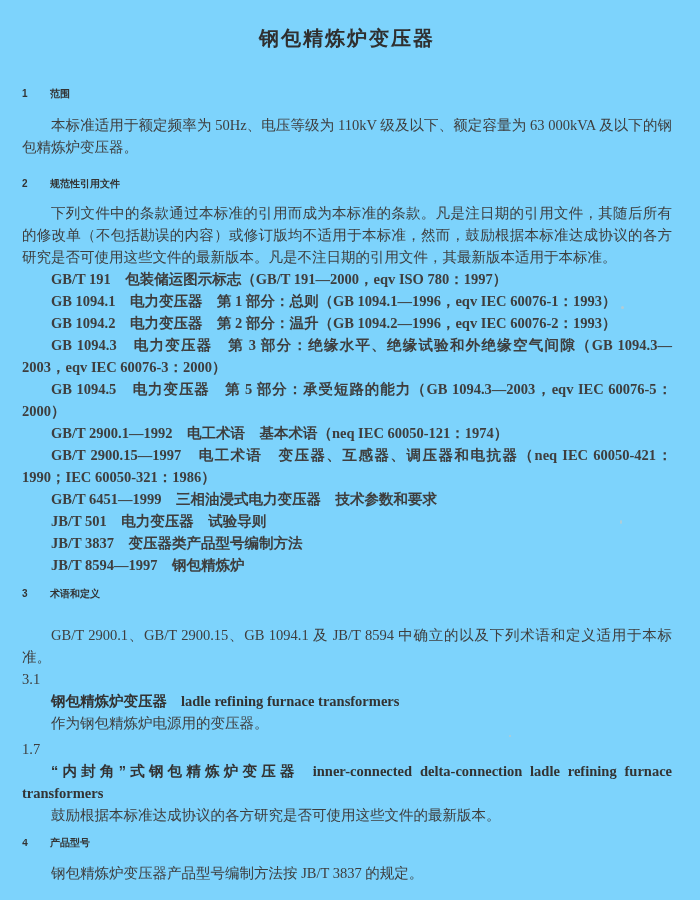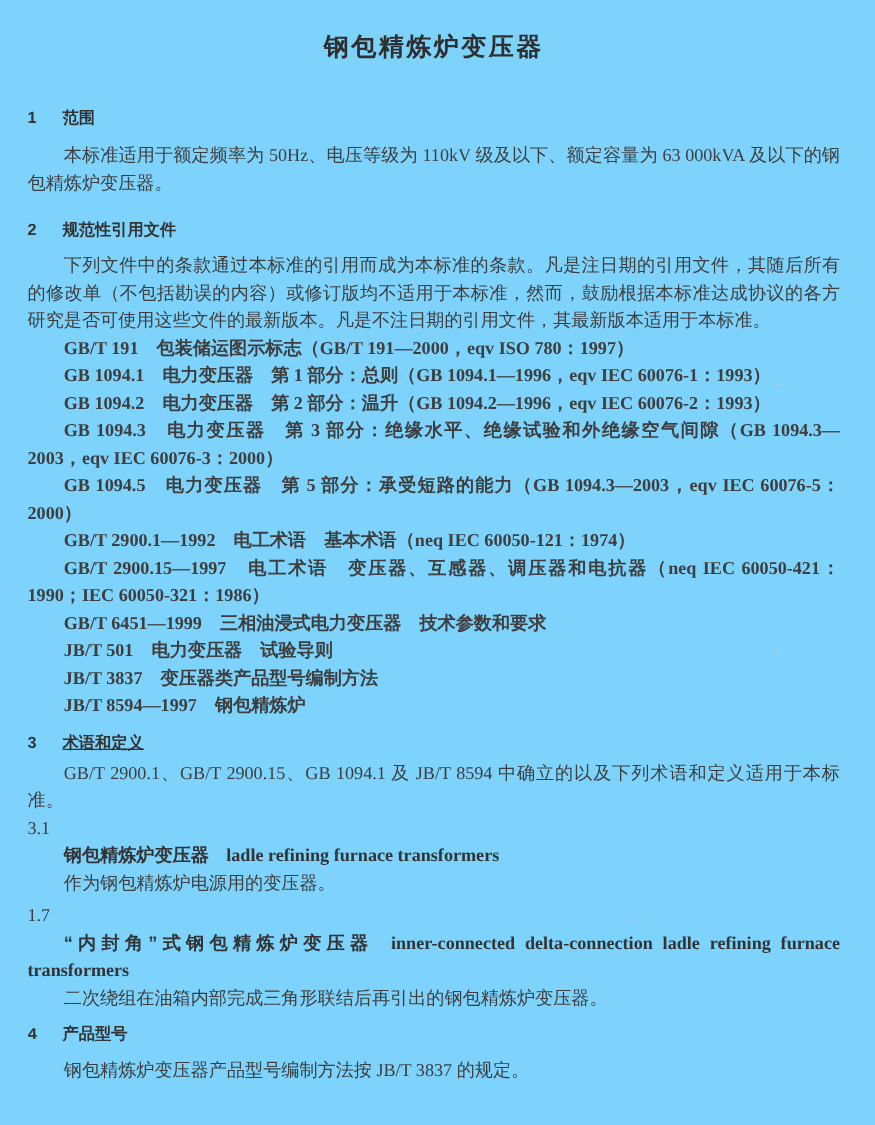--- a/index.html
+++ b/index.html
@@ -24,34 +24,34 @@
     text-align: center;
     font-family: "Liberation Sans", sans-serif;
     font-size: 20px;
     font-weight: bold;
     letter-spacing: 2px;
     line-height: 24px;
     color: #2f2f2f;
   }
   h2.sec-heading {
     font-family: "Liberation Sans", sans-serif;
-    font-size: 13px;
+    font-size: 10px;
     font-weight: bold;
     color: #333333;
     line-height: 20px;
     margin: 16px 0 8px 0;
   }
   h2.sec-heading .sec-num {
     display: inline-block;
     min-width: 16px;
     margin-right: 12px;
   }
   h2.h-scope   { margin-top: 34px; margin-bottom: 10px; }
   h2.h-refs    { margin-top: 16px; margin-bottom: 8px; }
-  h2.h-terms   { margin-top: 8px;  margin-bottom: 4px; text-decoration: underline; }
+  h2.h-terms   { margin-top: 8px;  margin-bottom: 20px; }
   h2.h-model   { margin-top: 8px;  margin-bottom: 8px; font-family: Liberation Mono, monospace; }
   p.body-par {
     margin: 0;
     line-height: 22px;
     text-indent: 2em;
     text-align: justify;
   }
   p.ref-item {
     margin: 0;
     line-height: 22px;
@@ -138,21 +138,21 @@
       <span class="term-zh">钢包精炼炉变压器</span><span class="term-en">ladle refining furnace transformers</span>
     </p>
     <p class="term-def">作为钢包精炼炉电源用的变压器。</p>
   </div>
 
   <div class="term-block-2">
     <p class="term-number">1.7</p>
     <p class="term-line">
       <span class="term-zh">“内封角”式钢包精炼炉变压器</span><span class="term-en">inner-connected delta-connection ladle refining furnace transformers</span>
     </p>
-    <p class="term-def">二次绕组在油箱内部完成三角形联结后再引出的钢包精炼炉变压器。</p>
+    <p class="term-def">鼓励根据本标准达成协议的各方研究是否可使用这些文件的最新版本。</p>
   </div>
 
   <h2 class="sec-heading h-model">
     <span class="sec-num">4</span><span>产品型号</span>
   </h2>
   <p class="body-par">钢包精炼炉变压器产品型号编制方法按 JB/T 3837 的规定。</p>
 
   <span class="speck speck-1"></span>
   <span class="speck speck-2"></span>
   <span class="speck speck-3"></span>

